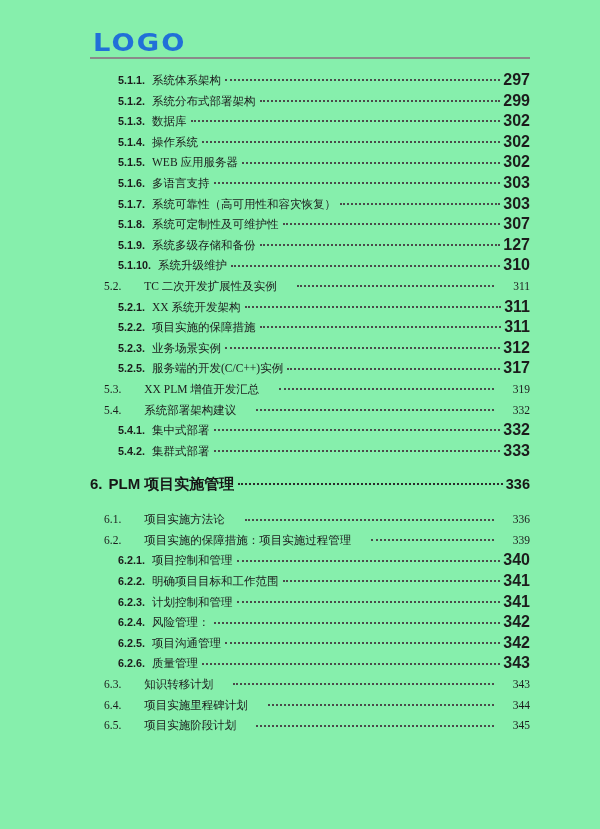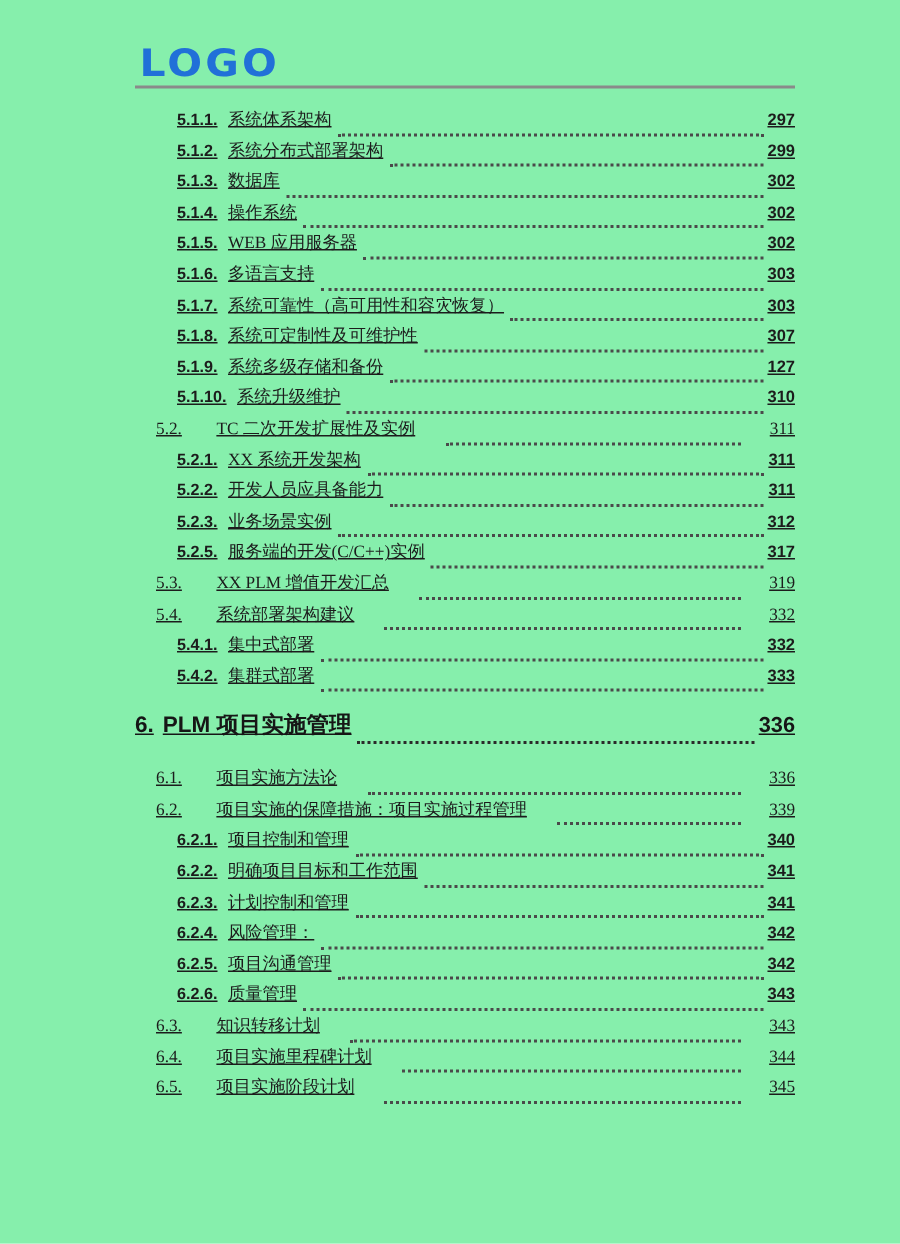--- a/index.html
+++ b/index.html
@@ -31,24 +31,23 @@
   }
 
   
   .toc {
     position:absolute; left:90px; top:70px; width:440px;
     font-size:11.5px;
     line-height:20.6px;
   }
   .toc-row {
     display:flex;
-    align-items:flex-end;
+    align-items:center;
     height:20.6px;
     white-space:nowrap;
-    text-decoration:underline;
   }
   .toc-row.lv2 { padding-left:14px;gap:16px; }
   .toc-row.lv3 { padding-left:28px; }
   .toc-row.lv1 {
     margin-top:10px;
     margin-bottom:12px;
     height:26px;
     line-height:26px;
     font-size:15px;
     font-weight:bold;
@@ -72,21 +71,21 @@
     min-width:10px;
     height:0;
     border-bottom:2px dotted #4a4a4a;
     margin:0 3px 0 4px;
   }
   .lv1 .dots { border-bottom:2.5px dotted #2a2a2a; margin-bottom:1px; }
 
   .pg {
     font-family:"Liberation Sans", sans-serif;
     font-weight:600;
-    font-size:11px;
+    font-size:16px;
   }
   .lv2 .pg {
     font-family:"Liberation Serif", serif;
     font-weight:400;
     font-size:11.5px;
   }
   .lv1 .pg {
     font-family:inherit;
     font-weight:bold;
     font-size:14.5px;
@@ -169,21 +168,21 @@
     <span class="pg">311</span>
   </div>
       <div class="toc-row lv3">
     <span class="num">5.2.1.</span>
     <span class="title">XX 系统开发架构</span>
     <span class="dots"></span>
     <span class="pg">311</span>
   </div>
       <div class="toc-row lv3">
     <span class="num">5.2.2.</span>
-    <span class="title">开发人员应具备能力</span>
+    <span class="title">项目实施的保障措施</span>
     <span class="dots"></span>
     <span class="pg">311</span>
   </div>
       <div class="toc-row lv3">
     <span class="num">5.2.3.</span>
     <span class="title">业务场景实例</span>
     <span class="dots"></span>
     <span class="pg">312</span>
   </div>
       <div class="toc-row lv3">

